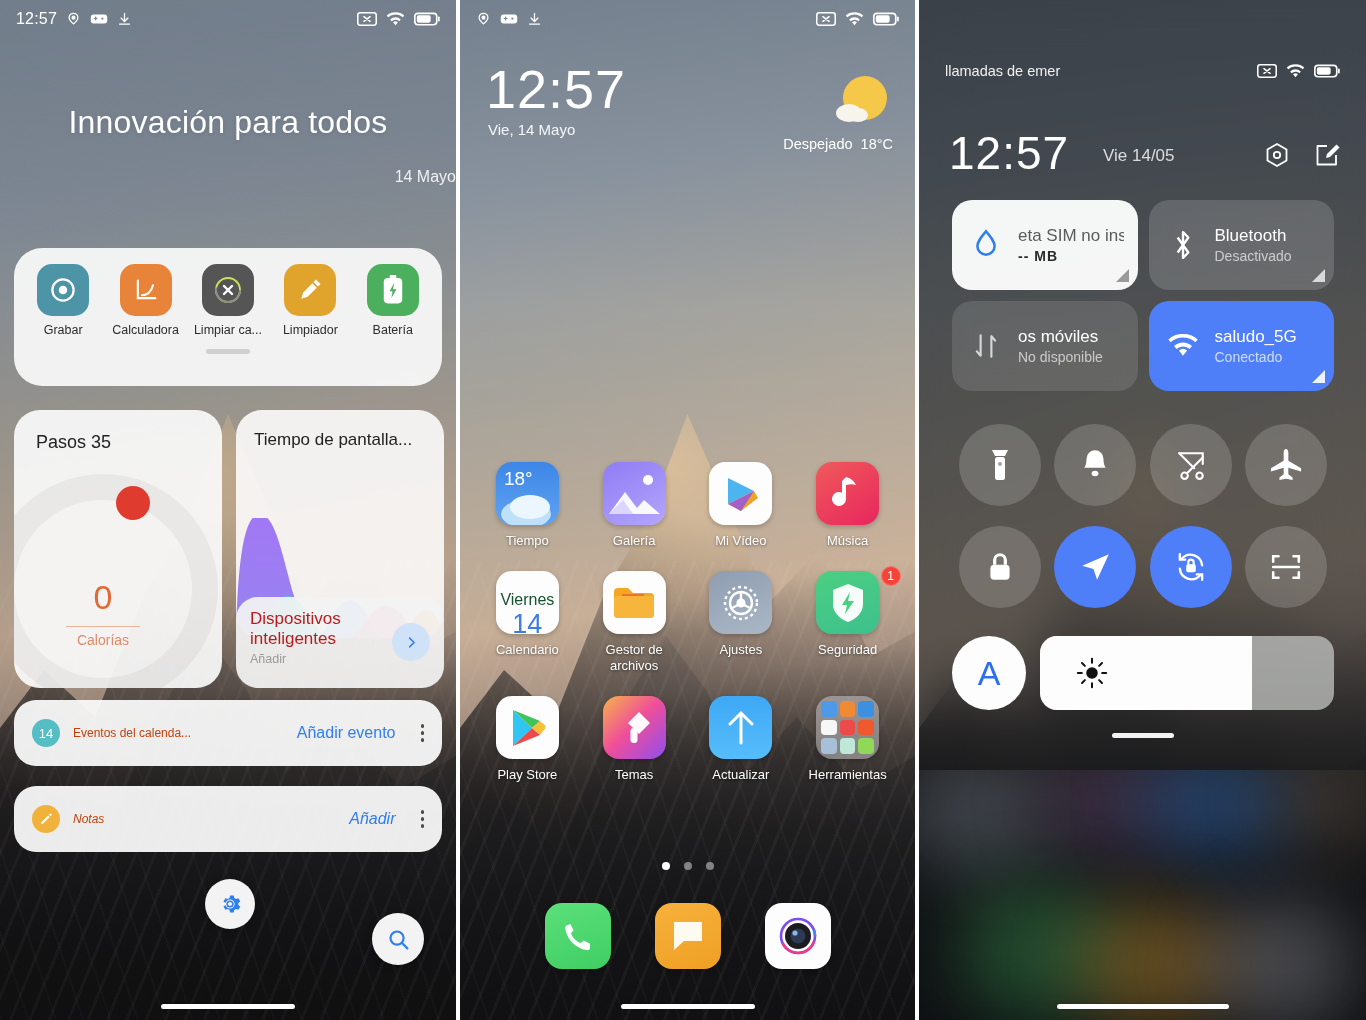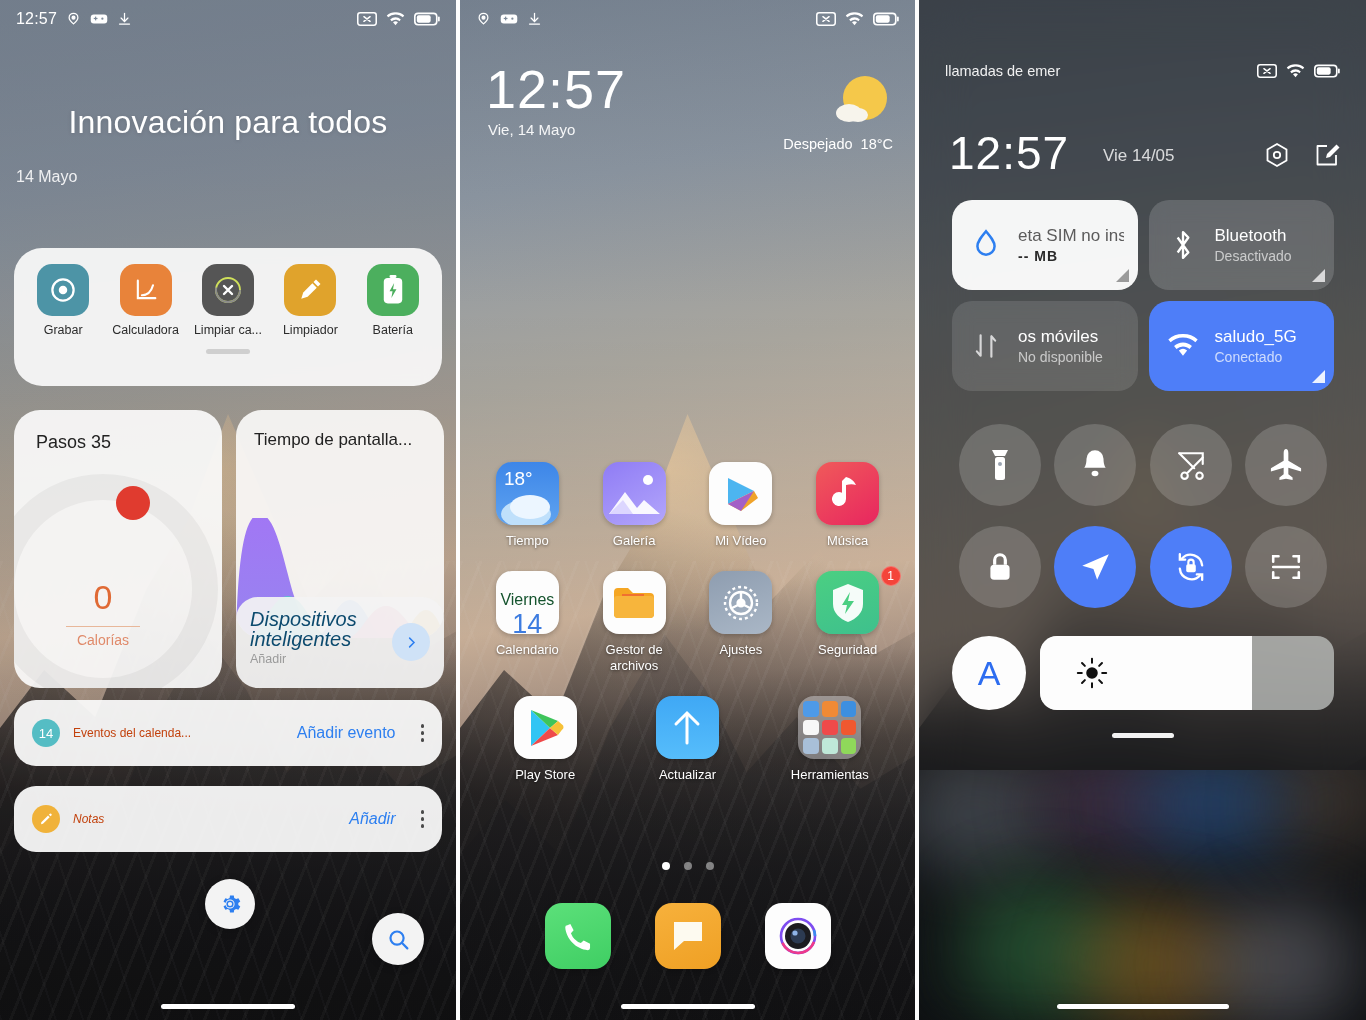--- a/index.html
+++ b/index.html
@@ -57,21 +57,21 @@
   .sb-left { display:flex; align-items:center; gap:9px; }
   .sb-right { display:flex; align-items:center; gap:9px; }
   .sb-time { font-size:16px; letter-spacing:.2px; font-weight:400; }
   .ic { display:inline-block; }
   svg { display:block; }
 
   
   .p1-title { position:absolute; top:104px; left:0; right:0; text-align:center;
      color:#fff; font-size:32px; font-weight:400; letter-spacing:.2px;
      text-shadow:0 1px 4px rgba(0,0,0,.12); }
-  .p1-sub { position:absolute; top:168px; left:0; right:0; text-align:left;
+  .p1-sub { position:absolute; top:168px; left:0; right:0; text-align:right;
      color:rgba(255,255,255,.88); font-size:16px;padding-left:16px; }
 
   .shortcut-card { position:absolute; left:14px; top:248px; width:428px; height:138px;
      border-radius:28px; background:rgba(250,250,250,.93); backdrop-filter:blur(8px);
      display:flex; flex-direction:column; justify-content:flex-start; padding-top:16px; }
   .shortcut-row { display:flex; justify-content:space-around; align-items:flex-start; padding:0 8px; }
   .shortcut { width:78px; display:flex; flex-direction:column; align-items:center; gap:7px; }
   .sc-icon { width:52px; height:52px; border-radius:15px; display:flex; align-items:center; justify-content:center; }
   .sc-label { font-size:12.5px; color:#2c2c2c; white-space:nowrap; overflow:hidden; text-overflow:ellipsis; max-width:82px; text-align:center; }
   .sheet-handle { width:44px; height:5px; border-radius:3px; background:#cfcfcf; margin:12px auto 0; }
@@ -88,21 +88,21 @@
   .cal-label { position:absolute; left:0; right:0; top:158px; text-align:center; font-size:14px; color:#e08a6a; }
 
   .screen-card { position:absolute; left:236px; top:410px; width:208px; height:228px;
      border-radius:26px; background:rgba(250,248,247,.92); overflow:hidden; }
   .screen-title { position:absolute; left:18px; right:10px; top:20px; font-size:17px; color:#222;
      white-space:nowrap; overflow:hidden; text-overflow:ellipsis; }
   .screen-chart { position:absolute; left:0; right:0; bottom:0; height:120px; }
 
   .smart-card { position:absolute; left:236px; top:597px; width:208px; height:91px;
      border-radius:22px; background:rgba(243,243,243,.93); padding:12px 14px; }
-  .smart-title { font-size:20px; color:#0c4a6e; line-height:20px; width:130px;font-style:italic; }
+  .smart-title { font-size:17px; color:#b91c1c; line-height:20px; width:130px; }
   .smart-sub { font-size:12.5px; color:#9a9a9a; margin-top:3px; }
   .smart-arrow { position:absolute; right:14px; top:26px; width:38px; height:38px; border-radius:50%;
      background:#cfe2f7; display:flex; align-items:center; justify-content:center; }
 
   .row-card { position:absolute; left:14px; width:428px; height:66px; border-radius:22px;
      background:rgba(250,250,250,.94); display:flex; align-items:center; padding:0 18px; gap:13px; }
   #cal-row { top:700px; }
   #notes-row { top:786px;font-style:italic; }
   .row-badge { width:28px; height:28px; border-radius:50%; display:flex; align-items:center; justify-content:center;
      color:#fff; font-size:13px; flex:0 0 auto; }
@@ -566,20 +566,29 @@
             <svg width="38" height="42" viewBox="0 0 38 42">
                 <path d="M5 3v36l19-18z" fill="#31c5f4"></path>
                 <path d="M5 3l19 18 8-7z" fill="#3ec45b"></path>
                 <path d="M5 39l19-18 8 7z" fill="#ef4a4a"></path>
                 <path d="M24 21l8-7 4 3.6a3 3 0 0 1 0 5.2L32 28z" fill="#f6c138"></path>
               </svg>
           </div>
           <div class="app-label">Play Store</div>
         </div>
         <div class="app">
+          <div class="app-icon" style="background:linear-gradient(135deg,#f7b24a,#ef4e9a 48%,#8f4ef0)">
+            <svg width="40" height="40" viewBox="0 0 40 40" fill="#fff">
+                <path d="M25 4l11 11-11 11-11-11z" opacity=".97"></path>
+                <rect x="16.5" y="20" width="7" height="15" rx="3.2"></rect>
+              </svg>
+          </div>
+          <div class="app-label">Temas</div>
+        </div>
+        <div class="app">
           <div class="app-icon" style="background:linear-gradient(180deg,#3fa8f5,#56bdfb)">
             <svg width="36" height="40" viewBox="0 0 36 40" fill="none" stroke="#fff" stroke-width="3" stroke-linecap="round">
                 <path d="M18 35V6"></path>
                 <path d="M7 16L18 5l11 11"></path>
               </svg>
           </div>
           <div class="app-label">Actualizar</div>
         </div>
         <div class="app">
           <div class="app-icon" style="background:rgba(220,220,225,.45);backdrop-filter:blur(6px);padding:5px">

